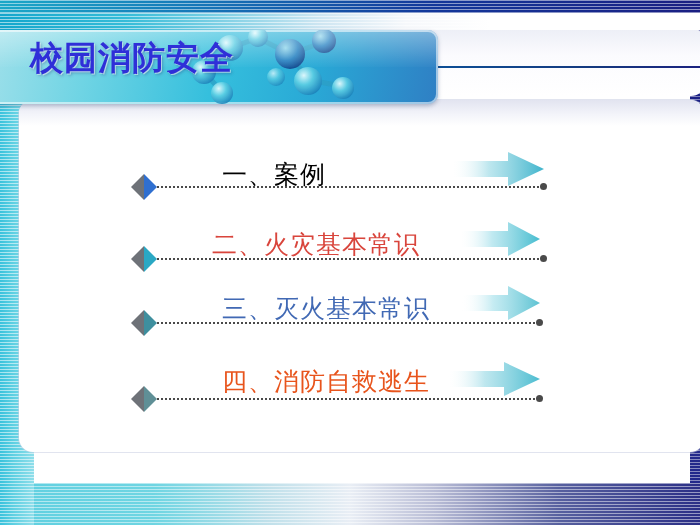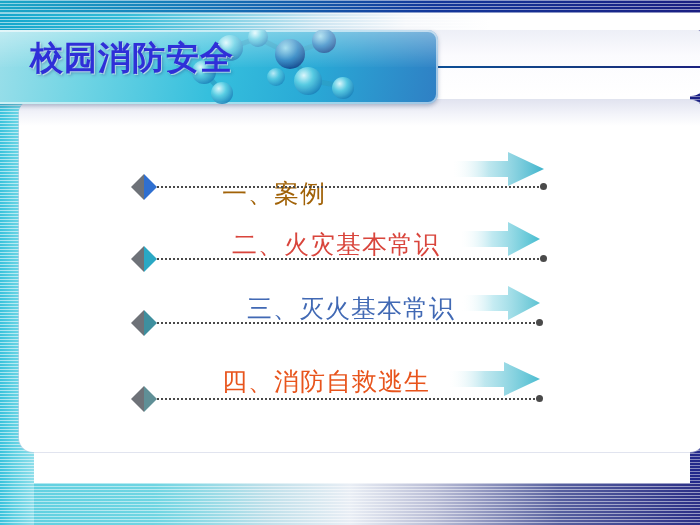--- a/index.html
+++ b/index.html
@@ -281,21 +281,21 @@
           <defs>
               <linearGradient id="ag1" x1="0" y1="0" x2="1" y2="0">
             <stop offset="0%" stop-color="#ffffff" stop-opacity="0.05"></stop>
             <stop offset="40%" stop-color="#a8dfe9" stop-opacity="0.75"></stop>
             <stop offset="100%" stop-color="#3fb4cc" stop-opacity="1"></stop>
           </linearGradient>
             </defs>
           <path d="M0 9 L56 9 L56 0 L92 17 L56 34 L56 25 L0 25 Z" fill="url(#ag1)"></path>
         </svg>
       </div>
-      <div class="row-label" style="left:222px; top:6px; color:#a16207;margin-top:19px;">一、案例</div>
+      <div class="row-label" style="left:222px; top:6px; color:#000000;">一、案例</div>
       <div class="bullet" style="left:131px; top:22px;">
         <div class="half-l" style="background:#6e7278;"></div>
         <div class="half-r" style="background:#2f6fd0;"></div>
       </div>
       <div class="dotline" style="left:156px; top:34px; width:388px;"></div>
       <div class="enddot" style="left:540px; top:31px;"></div>
     </div>
 
     <div class="agenda-row" style="top:222px;">
       <div class="arrow" style="left:460px; top:0px; width:80px;">
@@ -303,21 +303,21 @@
           <defs>
               <linearGradient id="ag2" x1="0" y1="0" x2="1" y2="0">
             <stop offset="0%" stop-color="#ffffff" stop-opacity="0.05"></stop>
             <stop offset="40%" stop-color="#abe2ec" stop-opacity="0.75"></stop>
             <stop offset="100%" stop-color="#45bccf" stop-opacity="1"></stop>
           </linearGradient>
             </defs>
           <path d="M0 9 L48 9 L48 0 L80 17 L48 34 L48 25 L0 25 Z" fill="url(#ag2)"></path>
         </svg>
       </div>
-      <div class="row-label" style="left:232px; top:6px; color:#d9453c;">二、火灾基本常识</div>
+      <div class="row-label" style="left:212px; top:6px; color:#d9453c;">二、火灾基本常识</div>
       <div class="bullet" style="left:131px; top:24px;">
         <div class="half-l" style="background:#6e7278;"></div>
         <div class="half-r" style="background:#2aa8c4;"></div>
       </div>
       <div class="dotline" style="left:156px; top:36px; width:388px;"></div>
       <div class="enddot" style="left:540px; top:33px;"></div>
     </div>
 
     <div class="agenda-row" style="top:286px;">
       <div class="arrow" style="left:462px; top:0px; width:78px;">
@@ -325,21 +325,21 @@
           <defs>
               <linearGradient id="ag3" x1="0" y1="0" x2="1" y2="0">
             <stop offset="0%" stop-color="#ffffff" stop-opacity="0.05"></stop>
             <stop offset="40%" stop-color="#b2e5ee" stop-opacity="0.75"></stop>
             <stop offset="100%" stop-color="#5cc2d2" stop-opacity="1"></stop>
           </linearGradient>
             </defs>
           <path d="M0 9 L46 9 L46 0 L78 17 L46 34 L46 25 L0 25 Z" fill="url(#ag3)"></path>
         </svg>
       </div>
-      <div class="row-label" style="left:222px; top:6px; color:#4169b4;margin-left:25px;">三、灭火基本常识</div>
+      <div class="row-label" style="left:222px; top:6px; color:#4169b4;">三、灭火基本常识</div>
       <div class="bullet" style="left:131px; top:24px;">
         <div class="half-l" style="background:#6e7278;"></div>
         <div class="half-r" style="background:#3e8f9e;"></div>
       </div>
       <div class="dotline" style="left:156px; top:36px; width:384px;"></div>
       <div class="enddot" style="left:536px; top:33px;"></div>
     </div>
 
     <div class="agenda-row" style="top:360px;">
       <div class="arrow" style="left:448px; top:2px; width:92px;">

